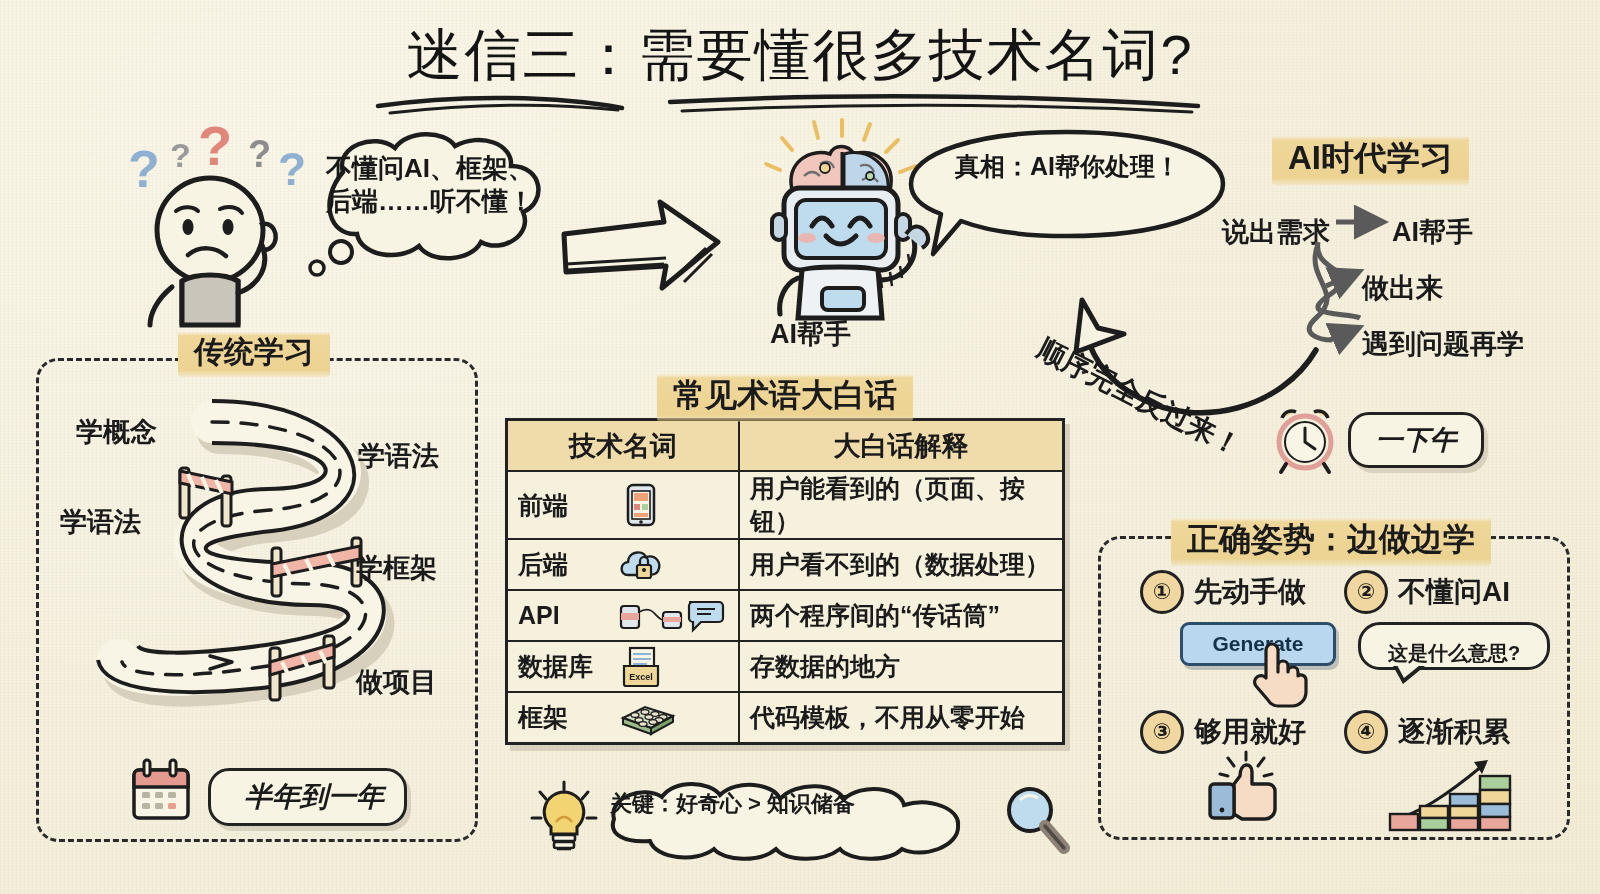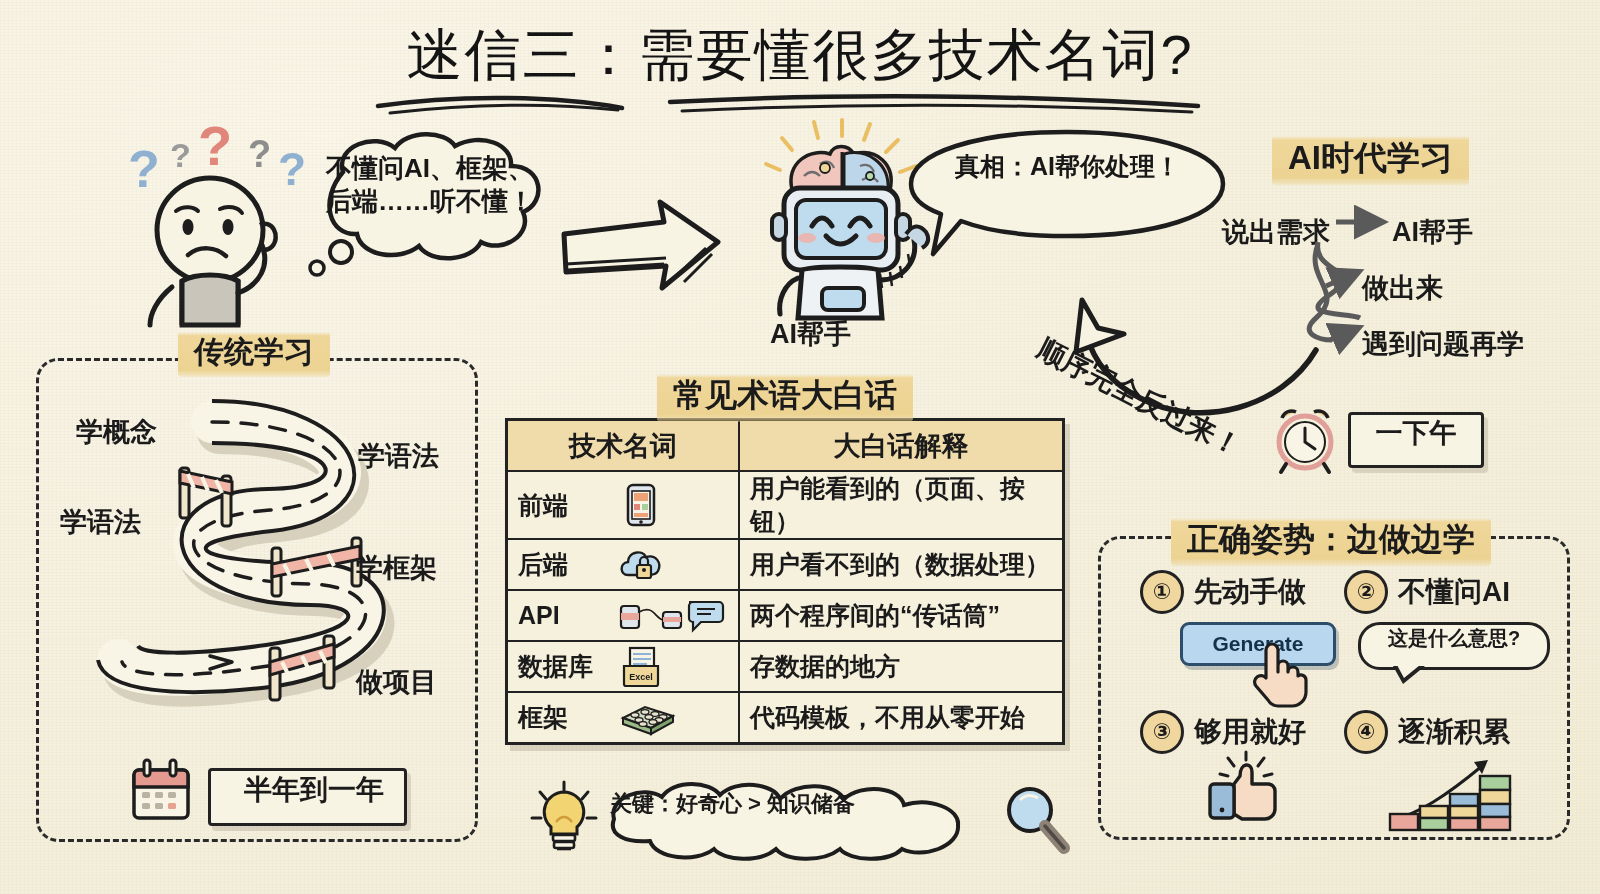--- a/index.html
+++ b/index.html
@@ -75,23 +75,23 @@
     width:210px;font-size:25px;font-weight:bold;
     background:#f6f1dd;
   }
   #term-table td.desc{font-size:25px;font-weight:bold;background:#f6f1dd;}
   .term-cell{display:flex;align-items:center;gap:10px;}
   .term-cell .t{min-width:90px;}
   .icon-box{width:46px;height:44px;display:flex;align-items:center;justify-content:center;}
 
   
   .pill{
-    position:absolute;border:3px solid #222;border-radius:4px;
-    background:#f8f4e3;font-weight:bold;display:flex;
-    justify-content:center;box-shadow:4px 5px 0 rgba(90,80,55,.17);
+    position:absolute;border:3px solid #222;border-radius:21px;
+    background:#f8f4e3;font-weight:bold;display:flex;align-items:center;
+    justify-content:center;box-shadow:4px 5px 0 rgba(90,80,55,.17);font-style:italic;
   }
 
   
   .numc{
     width:38px;height:38px;border-radius:50%;border:3px solid #222;
     background:#f0d79f;display:inline-flex;align-items:center;justify-content:center;
     font-size:22px;font-weight:bold;flex:0 0 auto;
   }
   .step{position:absolute;display:flex;align-items:center;gap:10px;
     font-size:28px;font-weight:bold;white-space:nowrap;}
@@ -101,21 +101,21 @@
     position:absolute;left:1180px;top:622px;width:150px;height:38px;
     border:3px solid #2d4e6b;border-radius:9px;background:#b9d7ee;
     display:flex;align-items:center;justify-content:center;
     font-size:21px;font-weight:bold;color:#16314a;
     box-shadow:3px 4px 0 rgba(70,90,110,.3);
   }
   
   #ask-bubble{
     position:absolute;left:1358px;top:622px;width:186px;height:42px;
     border:3px solid #222;border-radius:22px;background:#f8f4e3;
-    display:flex;align-items:flex-start;justify-content:center;
+    display:flex;align-items:flex-end;justify-content:center;
     font-size:20px;font-weight:bold;
   }
   #ask-bubble:after{
     content:"";position:absolute;left:32px;bottom:-17px;width:0;height:0;
     border-left:10px solid transparent;border-right:22px solid transparent;
     border-top:18px solid #222;
   }
   #ask-bubble:before{
     content:"";position:absolute;left:36px;bottom:-11px;width:0;height:0;z-index:2;
     border-left:7px solid transparent;border-right:16px solid transparent;

